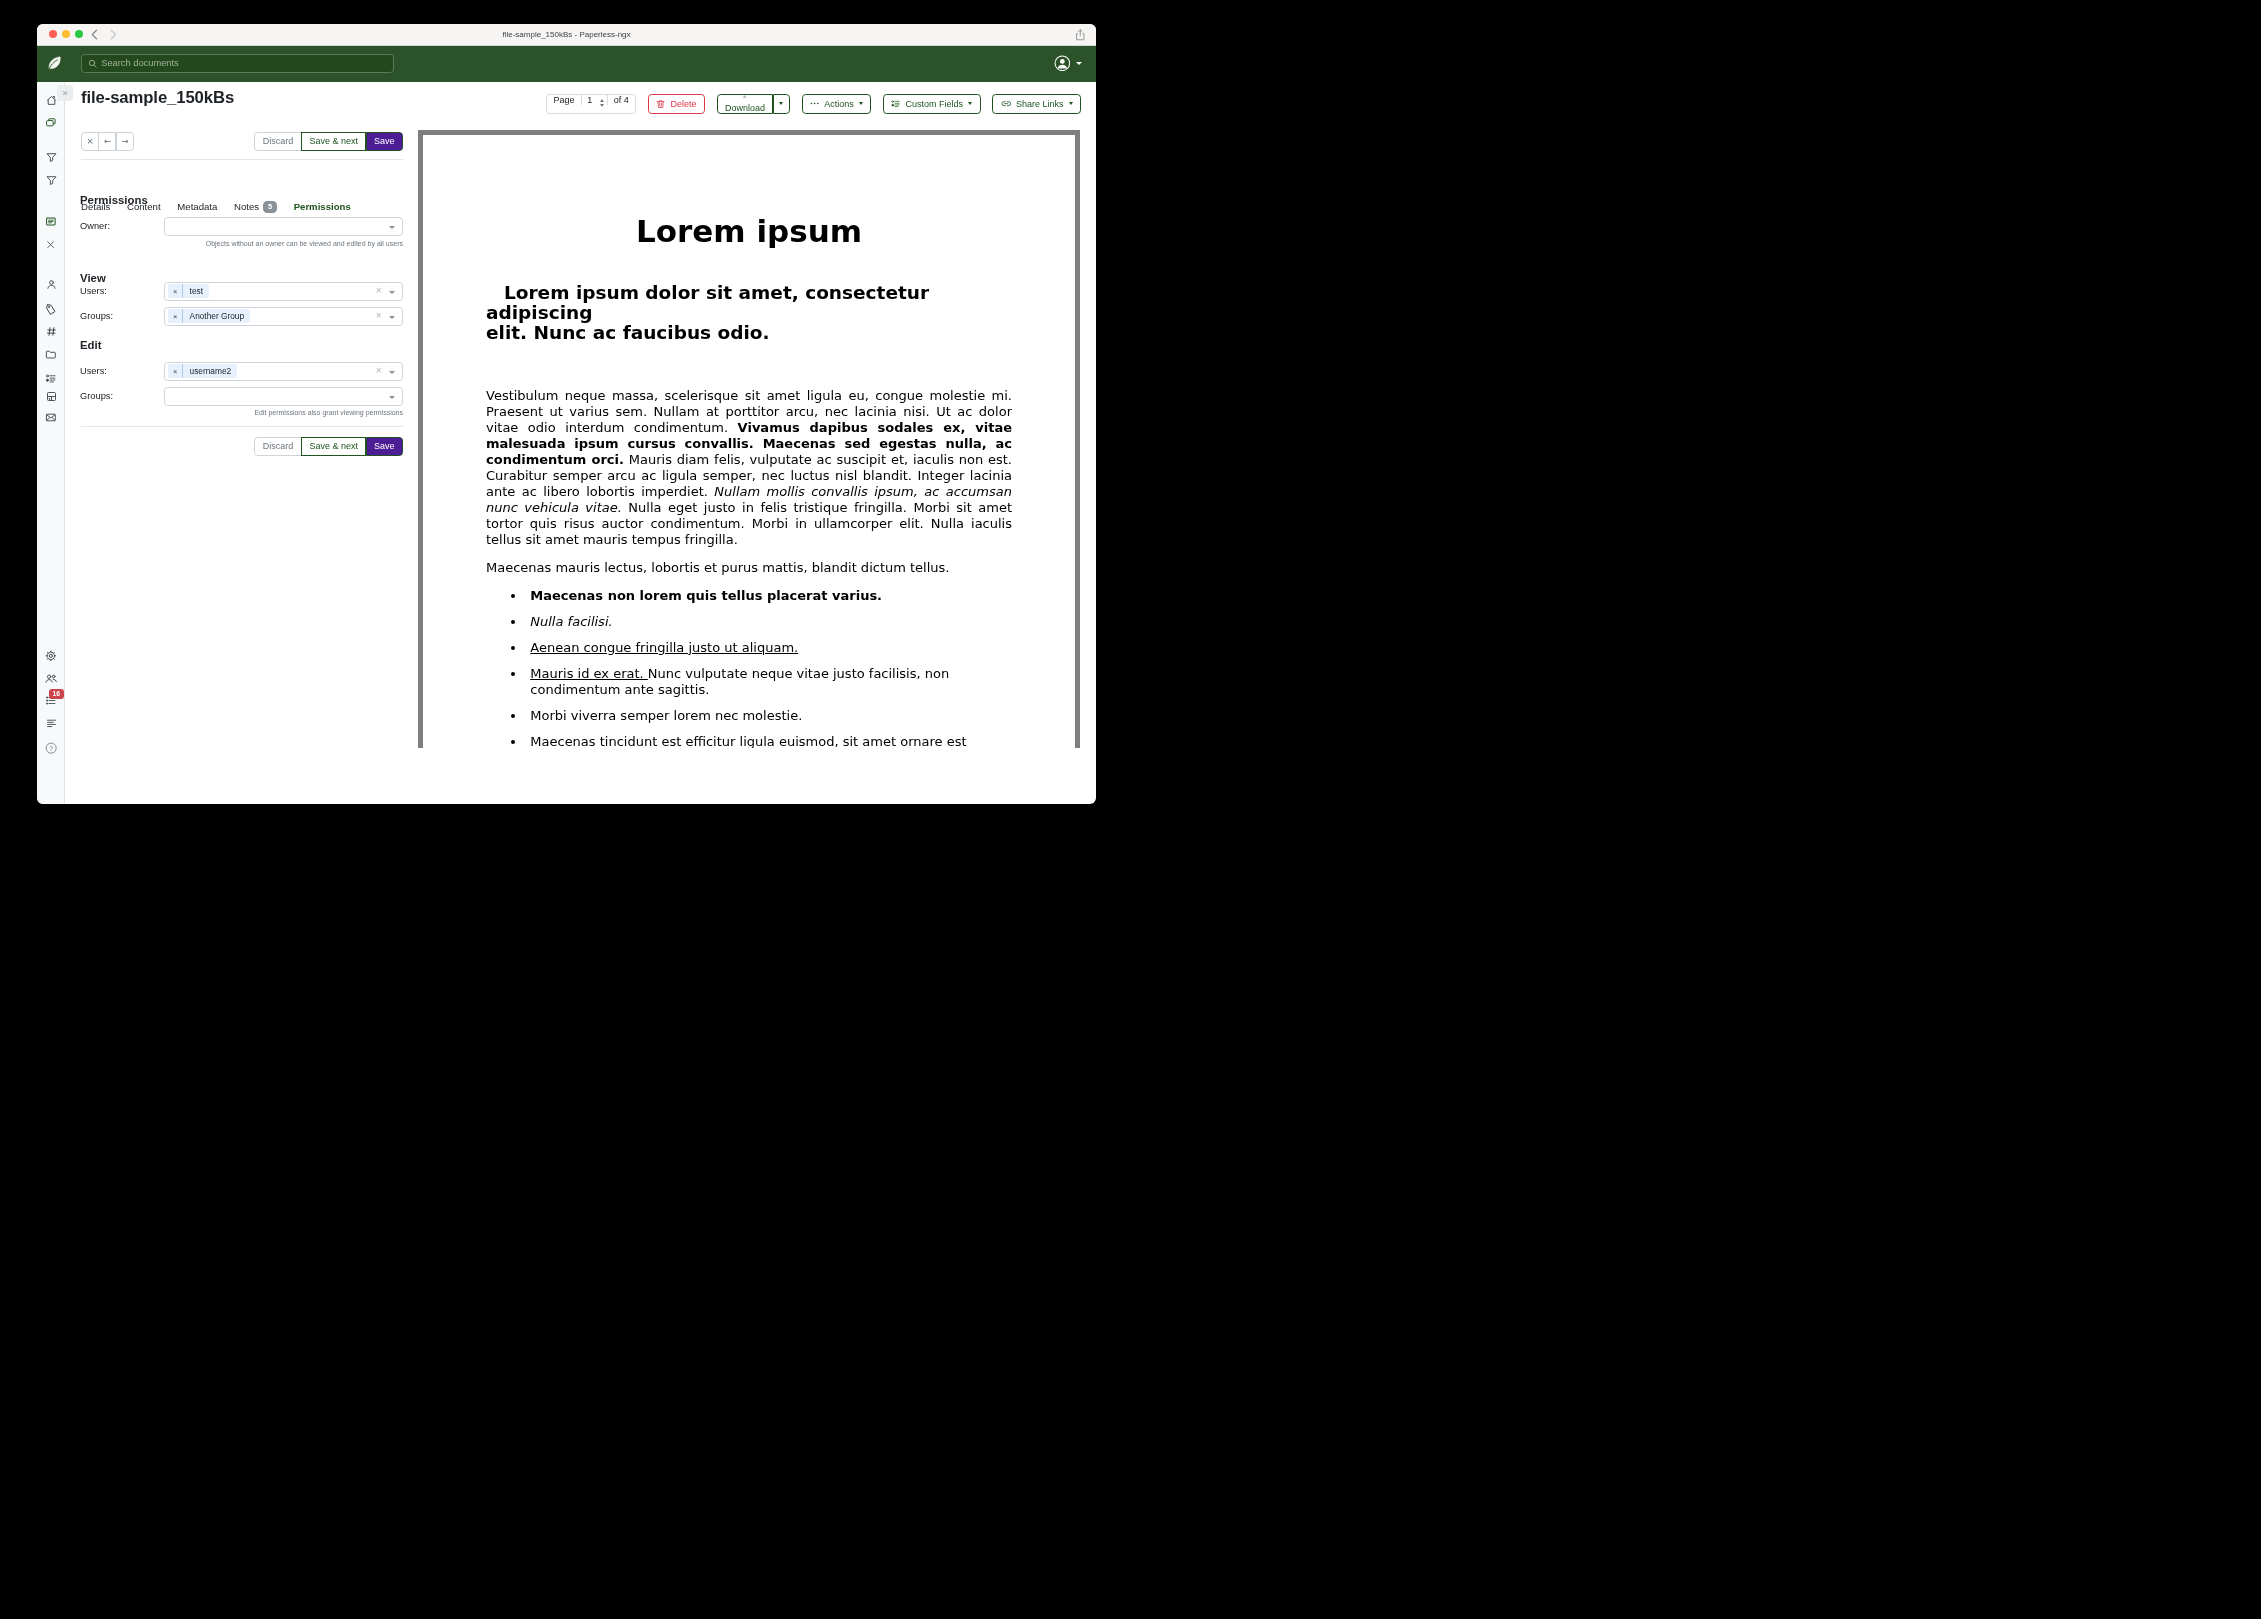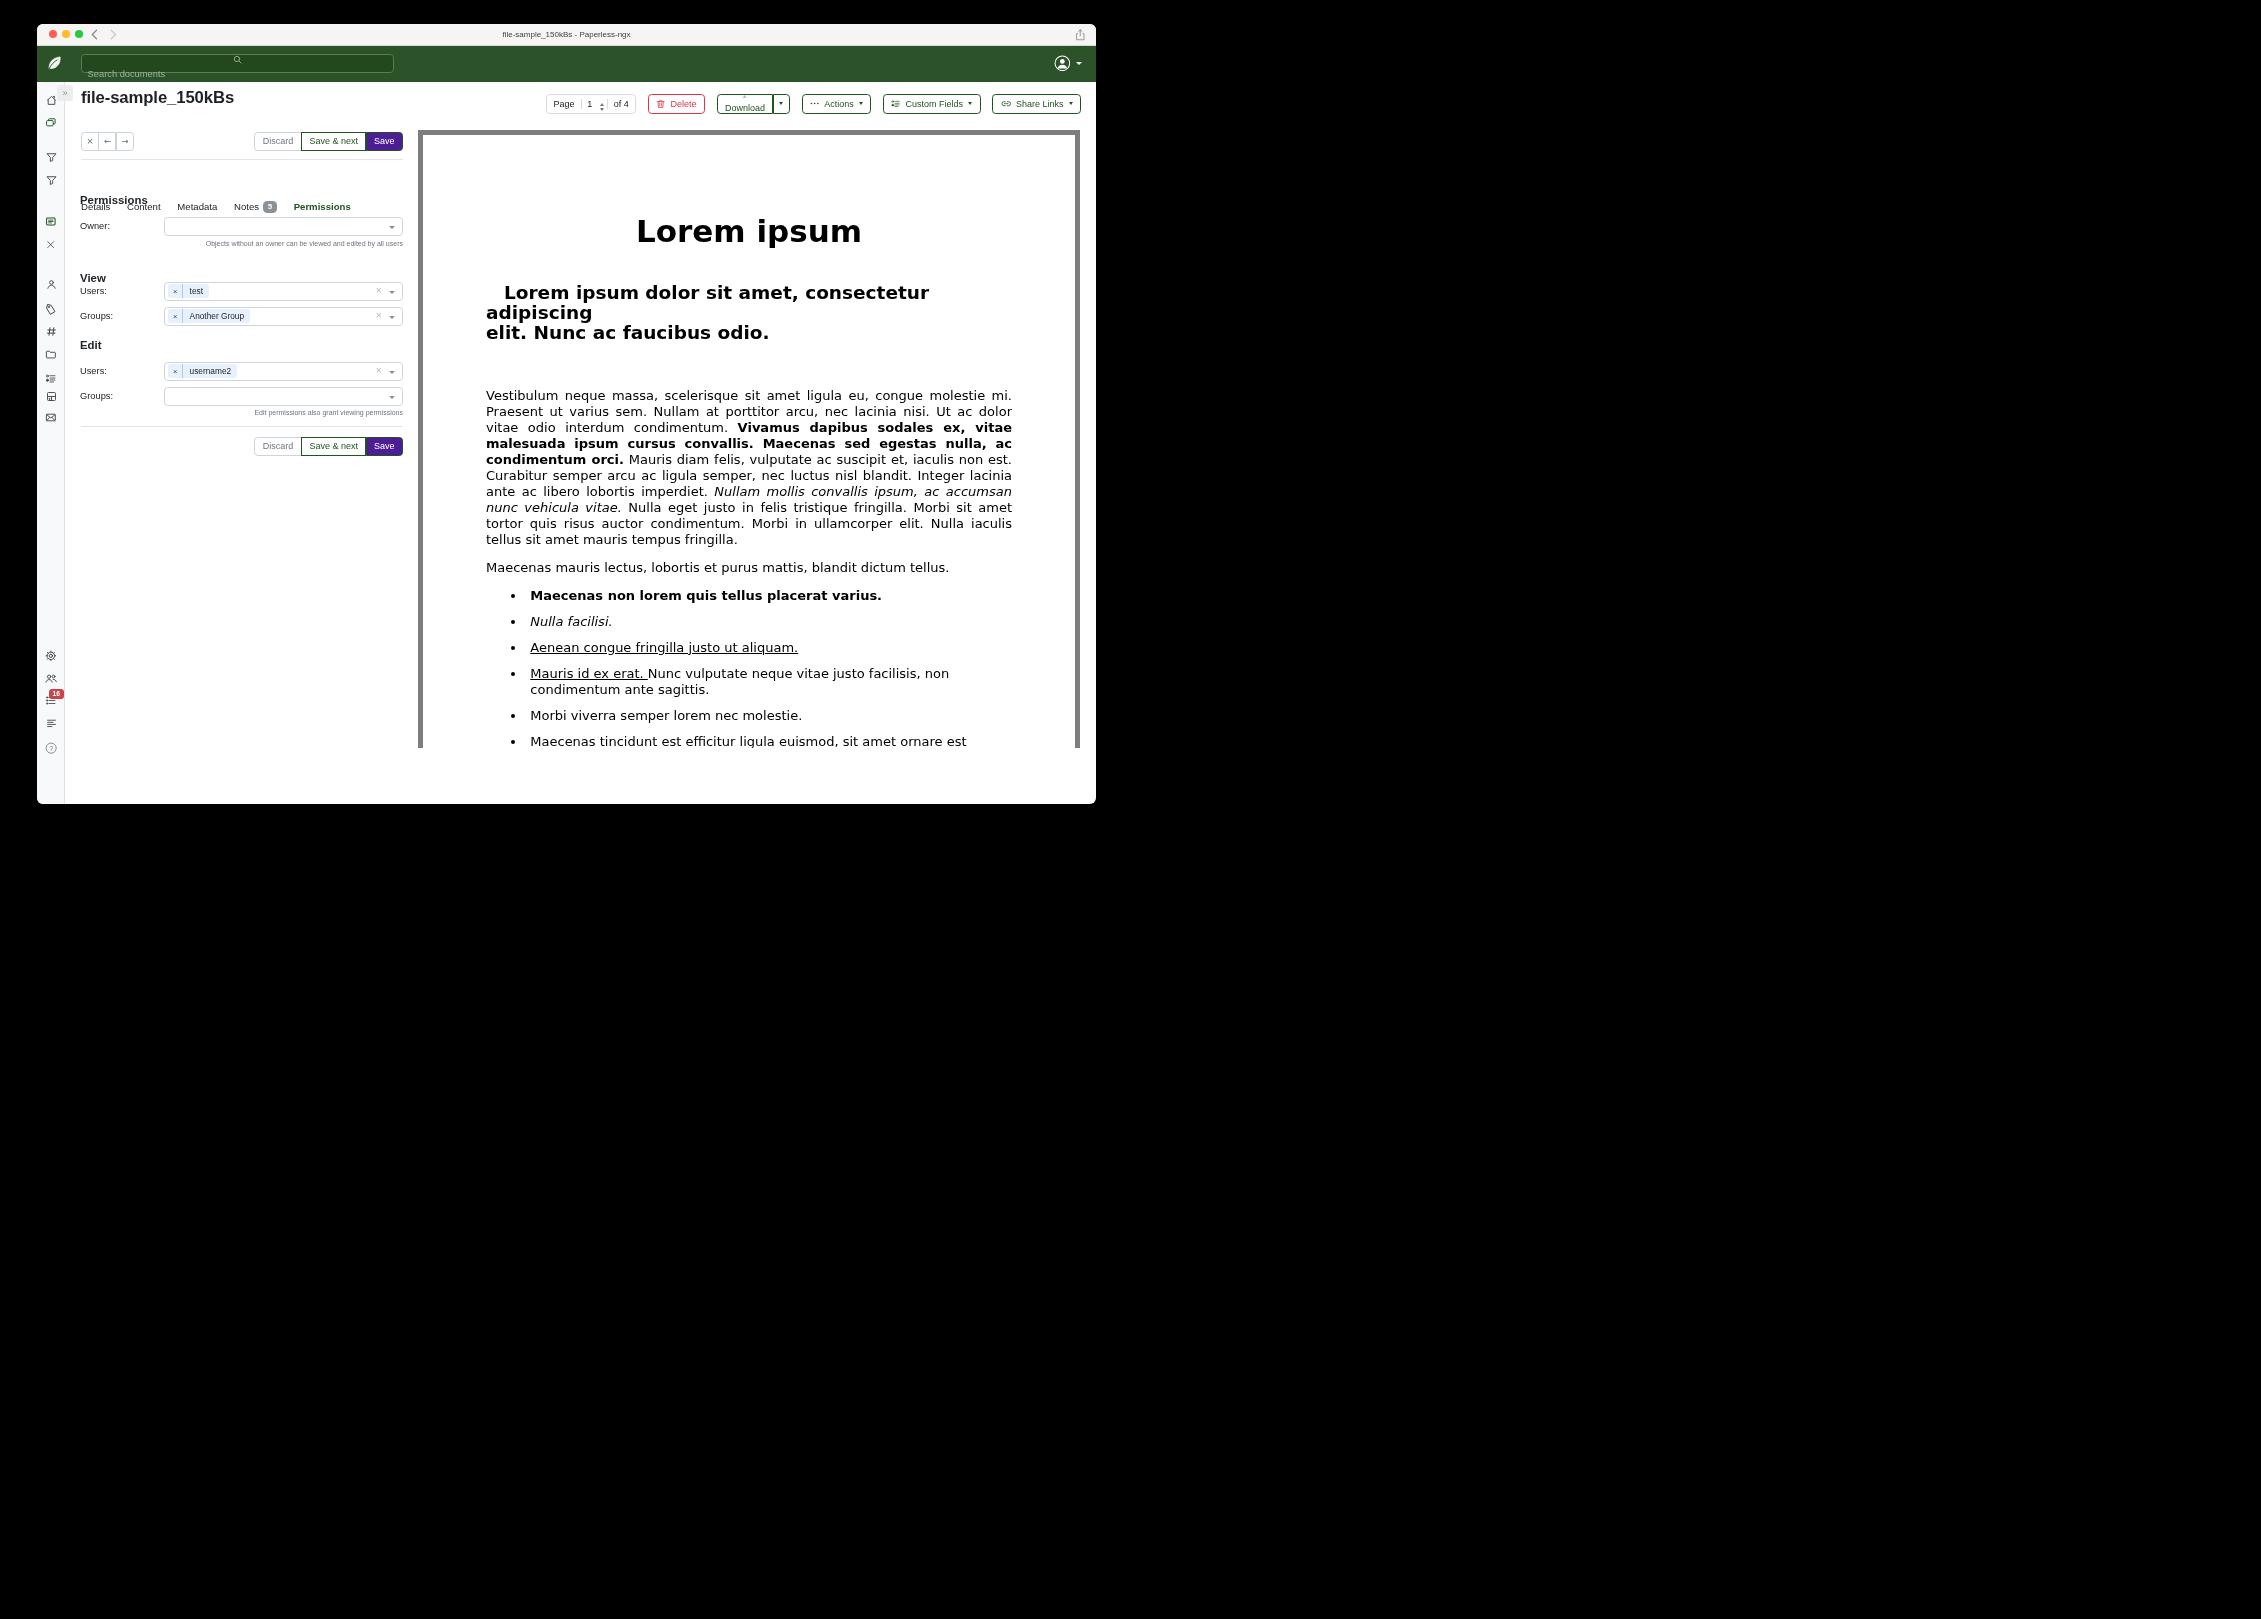--- a/index.html
+++ b/index.html
@@ -15,21 +15,21 @@
   .light.r { background:#ff5f57; } .light.y { background:#febc2e; } .light.g { background:#28c840; }
   .tb-nav { position:absolute; left:54px; top:5.6px; display:flex; gap:12.3px; }
   .tb-title { width:100%; text-align:center; font-size:8px; color:#3c3f42; font-weight:500; }
   .tb-share { position:absolute; right:11px; top:5.6px; color:#8b8b8b; }
 
   
   .navbar { position:relative; height:36px; background:#2b5228; }
   .leaf { position:absolute; left:8.6px; top:9.3px; }
   .search { position:absolute; left:44px; top:8.6px; width:313px; height:18.5px; background:#24481e;
             border:0.6px solid #5f7a58; border-radius:3.7px; display:flex; align-items:center; padding:0 5.6px;
-            color:#a9bca3; gap:4.3px;flex-direction:column; }
+            color:#a9bca3; gap:4.3px; }
   .search input { background:transparent; border:none; outline:none; color:#cfdccb; font-size:9.3px; width:100%;
             font-family:"Liberation Sans", sans-serif; }
   .search input::placeholder { color:#a0b39a; }
   .avatar-wrap { position:absolute; right:13.6px; top:9.3px; display:flex; align-items:center; gap:6.2px; color:#fff; }
   .caret-down { width:0; height:0; border-left:3.1px solid transparent; border-right:3.1px solid transparent; border-top:3.7px solid #fff; }
 
   
   .content { position:absolute; top:58px; left:0; right:0; bottom:0; }
   .sidebar { position:absolute; left:0; top:0; width:28px; height:100%; background:#f8f9fa; border-right:0.6px solid #dee2e6; }
   .s-ic { position:absolute; left:0; width:28px; display:flex; justify-content:center; color:#3a4045; }
@@ -73,21 +73,21 @@
           display:flex; align-items:center; font-size:8.3px; color:#212529; }
   .chip .rm { padding:0 5px; border-right:0.6px solid #aecbea; font-size:7.4px; color:#343a40; align-self:stretch;
               display:flex; align-items:center; }
   .chip .lbl { padding:0 6.2px; }
   .fhelp { position:absolute; left:99px; width:239px; text-align:right; font-size:7px; color:#6c757d; }
   .hr2 { position:absolute; left:16px; right:15px; top:344px; border-top:0.6px solid #e3e6e8; }
   .row2 { position:absolute; right:15px; top:355px; }
 
   
   .toolbar { position:absolute; top:70px; right:15px; display:flex; gap:11.7px; align-items:center; }
-  .pagebox { display:flex; align-items:center; height:20.4px; background:#fff; border:0.6px solid #d6dbe0; border-radius:3.7px;
+  .pagebox { display:flex; align-items:flex-start; height:20.4px; background:#fff; border:0.6px solid #d6dbe0; border-radius:3.7px;
              font-size:9px; color:#212529; }
   .pagebox .plabel { display:flex; align-items:center; padding:0 6.2px; }
   .pagewrap { position:relative; border-left:0.6px solid #d6dbe0; border-right:0.6px solid #d6dbe0; }
   .pagebox input { width:25px; height:100%; border:none; outline:none; text-align:left; padding-left:5.6px; font-size:9px;
              font-family:"Liberation Sans",sans-serif; color:#212529; }
   .spin { position:absolute; right:2.5px; top:4.3px; display:flex; flex-direction:column; gap:1.9px; }
   .spin i { width:0; height:0; border-left:2.5px solid transparent; border-right:2.5px solid transparent; }
   .spin .up { border-bottom:3.1px solid #6f767c; }
   .spin .dn { border-top:3.1px solid #6f767c; }
   .tbtn { height:20.4px; display:inline-flex; align-items:center; gap:5px; padding:0 7.4px; background:#fff;

